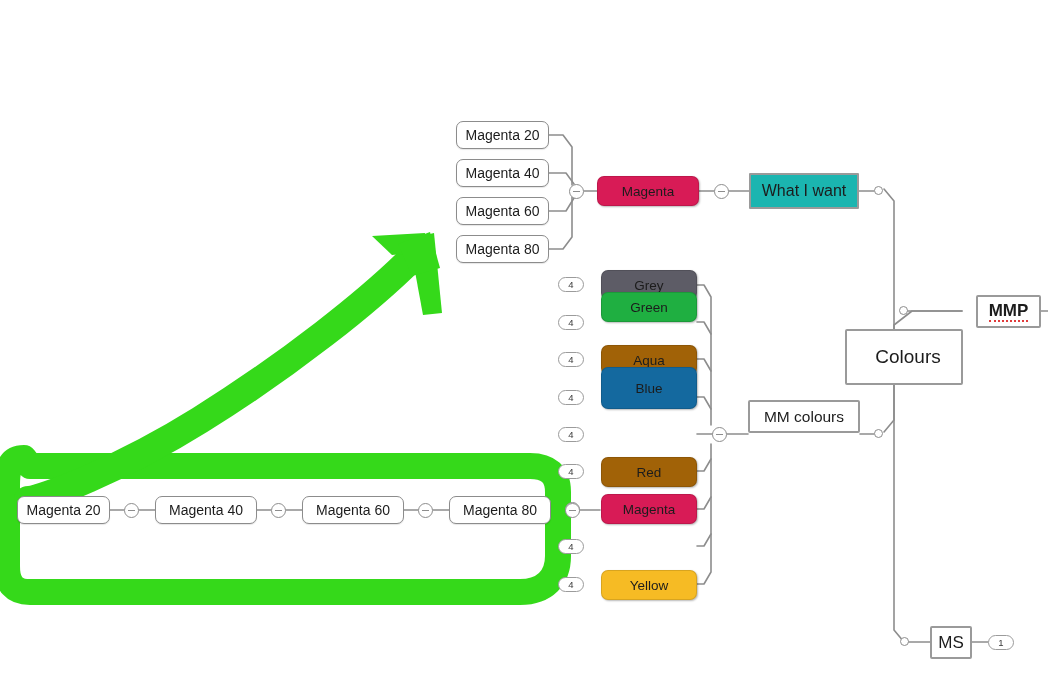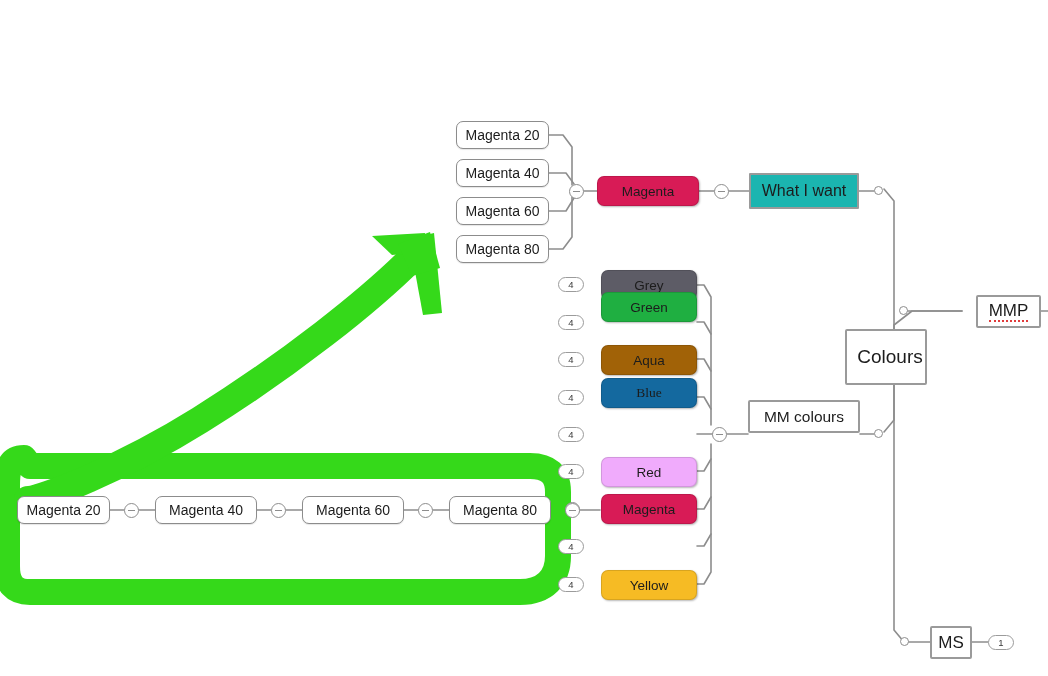--- a/index.html
+++ b/index.html
@@ -208,32 +208,32 @@
   <div class="badge" style="left:558px; top:352px;">
     <span>4</span>
   </div>
   <div class="node chip" style="left:601px; top:345px; width:96px; height:30px; background:#a16207;">
     <span class="node-label">Aqua</span>
   </div>
 
   <div class="badge" style="left:558px; top:390px;">
     <span>4</span>
   </div>
-  <div class="node chip" style="left:601px; top:378px; width:96px; height:30px; background:#14699f;font-family:Liberation Serif, serif;">
+  <div class="node chip" style="left:601px; top:367px; width:96px; height:42px; background:#14699f;">
     <span class="node-label">Blue</span>
   </div>
 
   <div class="badge" style="left:558px; top:427px;">
     <span>4</span>
   </div>
 
   <div class="badge" style="left:558px; top:464px;">
     <span>4</span>
   </div>
-  <div class="node chip" style="left:601px; top:457px; width:96px; height:30px; background:#f0abfc;">
+  <div class="node chip" style="left:601px; top:457px; width:96px; height:30px; background:#a16207;">
     <span class="node-label">Red</span>
   </div>
 
   <div class="handle minus" style="left:565px; top:502px;"></div>
   <div class="node chip" style="left:601px; top:494px; width:96px; height:30px; background:#d81b56;">
     <span class="node-label">Magenta</span>
   </div>
 
   <div class="badge" style="left:558px; top:539px;">
     <span>4</span>
@@ -247,26 +247,26 @@
   </div>
 
   <div class="handle minus" style="left:712px; top:427px;"></div>
 
   <div class="node box" style="left:748px; top:400px; width:112px; height:33px; font-size:15.5px;">
     <span class="node-label">MM colours</span>
   </div>
 
   <div class="handle dot" style="left:874px; top:429px;"></div>
 
-  <div class="node box" style="left:845px; top:329px; width:82px; height:56px; font-size:19px;padding-left:8px;">
+  <div class="node box" style="left:845px; top:329px; width:118px; height:56px; font-size:19px;padding-left:8px;">
     <span class="node-label">Colours</span>
   </div>
 
   <div class="handle dot" style="left:899px; top:306px;"></div>
-  <div class="node box" style="left:976px; top:295px; width:65px; height:33px; font-size:17px;">
+  <div class="node box" style="left:976px; top:295px; width:65px; height:33px; font-size:17px;font-weight:bold;">
     <span class="node-label spell">MMP</span>
   </div>
 
   <div class="handle dot" style="left:900px; top:637px;"></div>
   <div class="node box" style="left:930px; top:626px; width:42px; height:33px; font-size:17px;">
     <span class="node-label">MS</span>
   </div>
   <div class="badge" style="left:988px; top:635px;">
     <span>1</span>
   </div>

